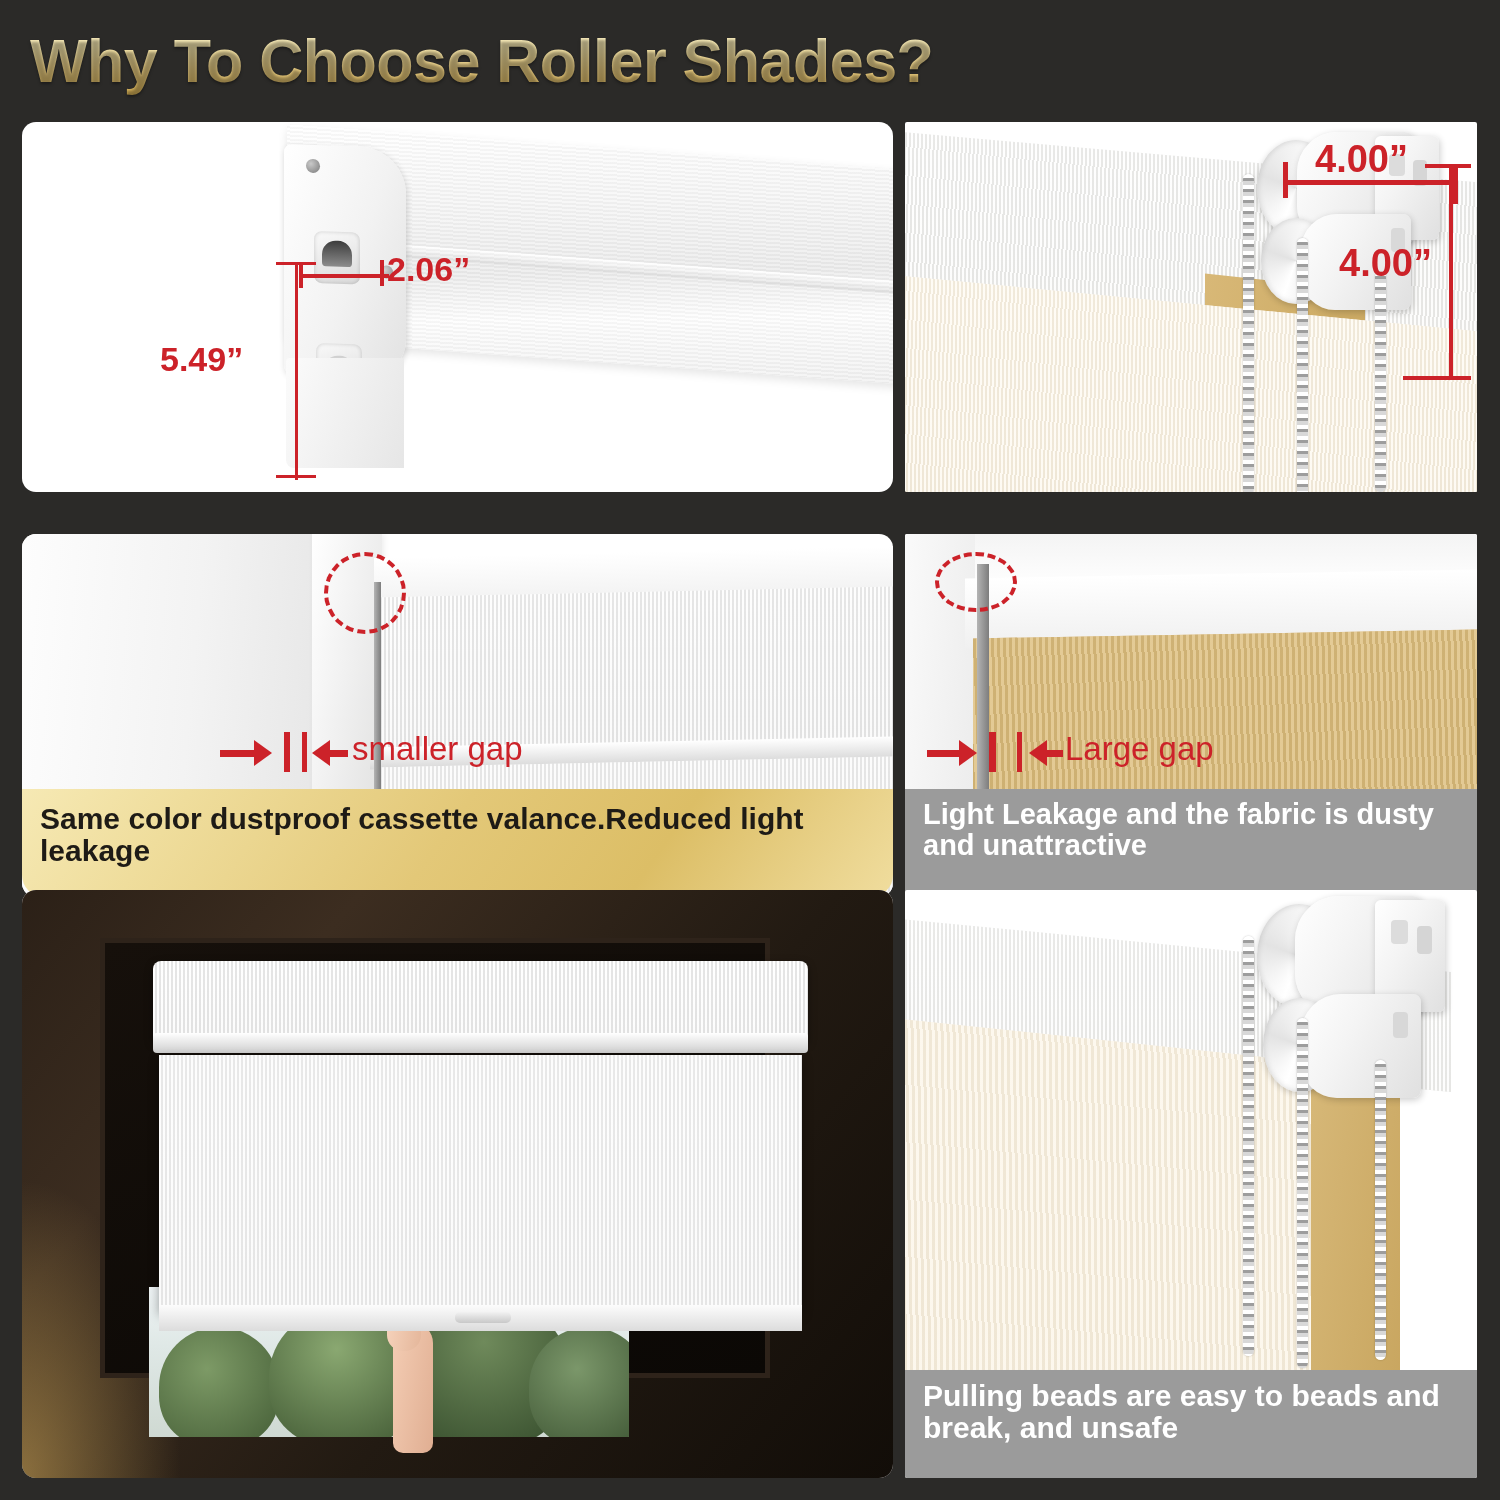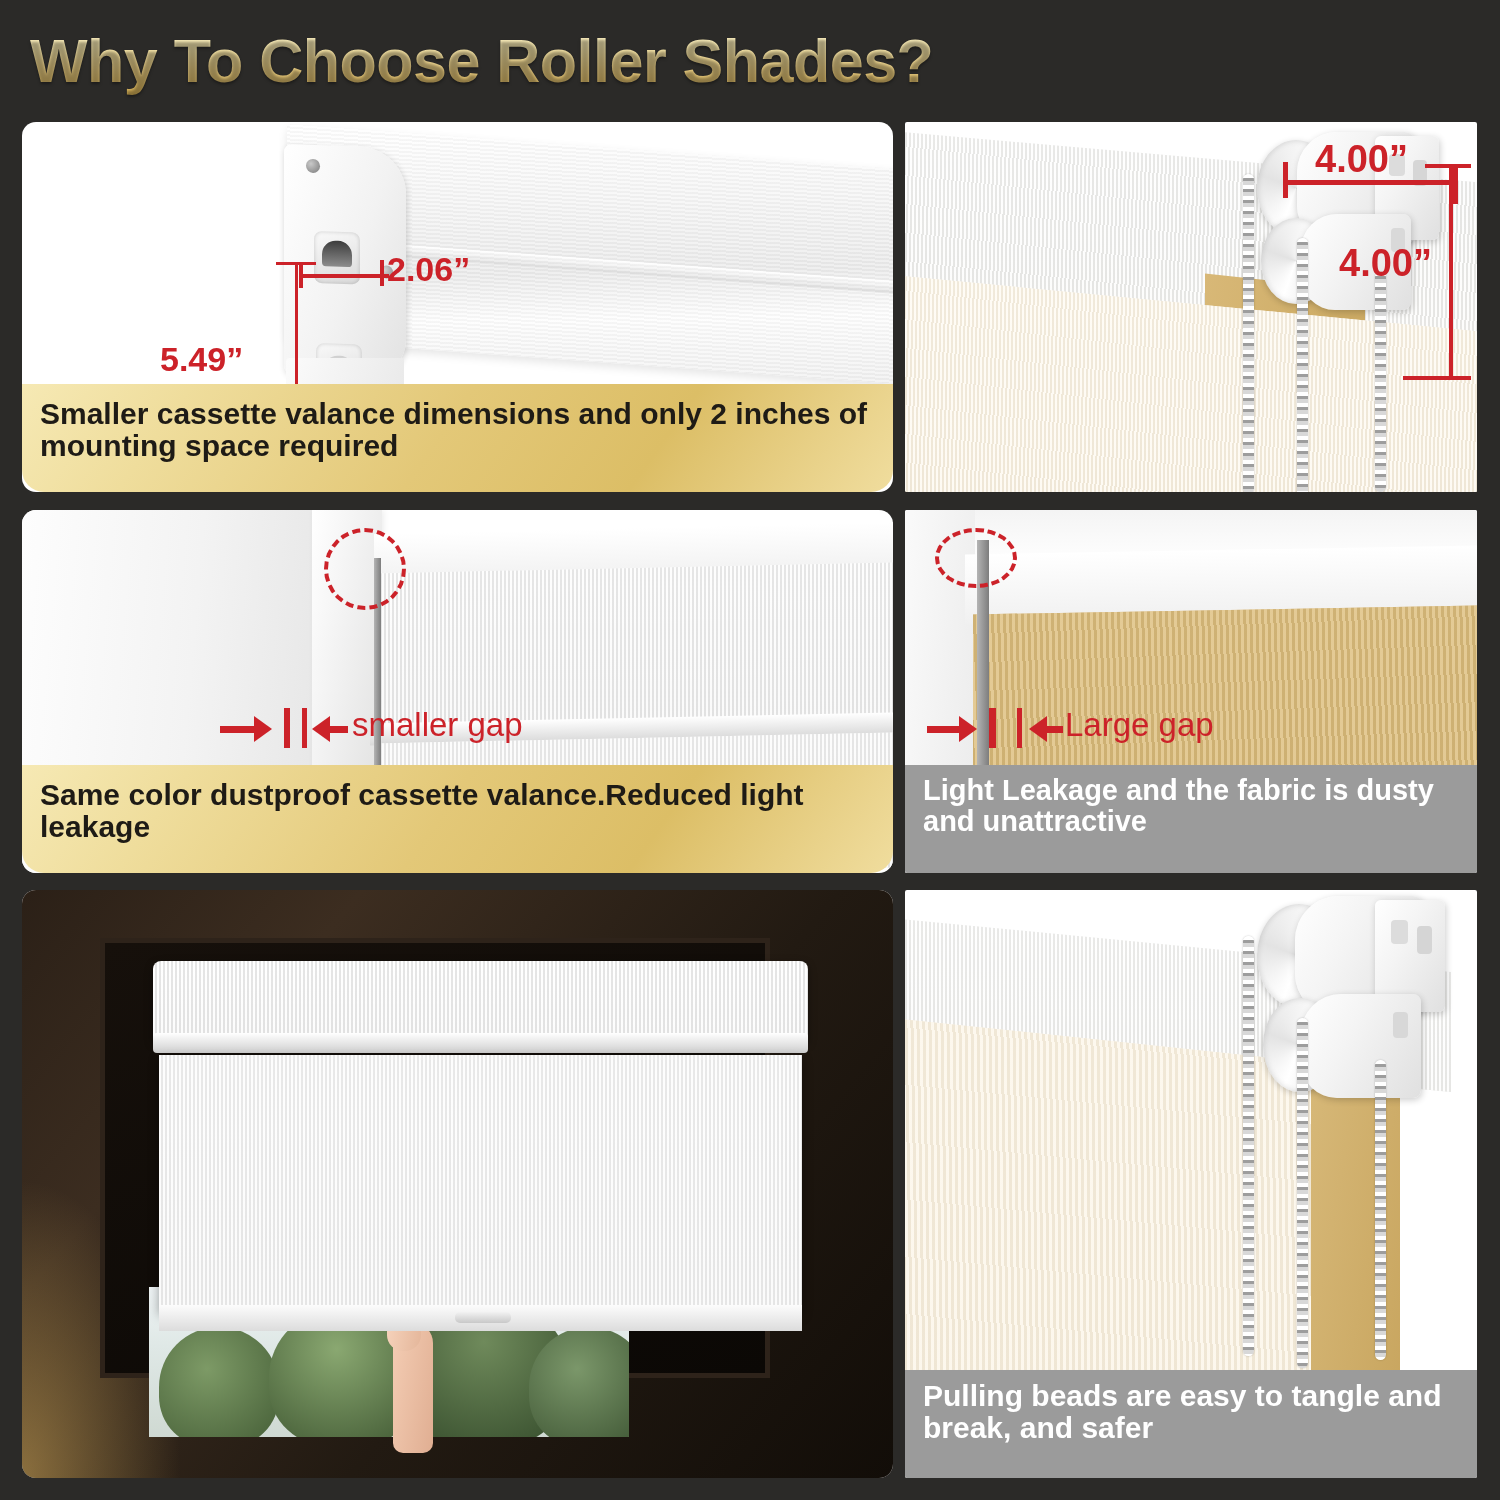--- a/index.html
+++ b/index.html
@@ -28,21 +28,21 @@
     -webkit-text-fill-color:transparent;
     text-shadow:0 2px 3px rgba(0,0,0,.35);
     white-space:nowrap;
   }
 
   
   .panel{ position:absolute; overflow:hidden; background:#fff; }
   .panel.left { left:22px;  width:871px; border-radius:14px; }
   .panel.right{ left:905px; width:572px; border-radius:2px; }
   .row1{ top:122px; height:370px; }
-  .row2{ top:510px; height:363px; }
+  .row2{ top:534px; height:363px; }
   .row3{ top:890px; height:588px; }
 
   .art{ position:absolute; inset:0;padding-left:33px; }
 
   
   .caption{
     position:absolute; left:0; right:0; bottom:0;
     padding:14px 18px 10px 18px;
     font-weight:bold; line-height:1.08;
   }
@@ -302,21 +302,20 @@
     <div class="dimline" style="left:277px; top:152px; width:90px; height:4px;"></div>
     <div class="dimline" style="left:277px; top:140px; width:4px; height:26px;"></div>
     <div class="dimline" style="left:358px; top:138px; width:4px; height:26px;"></div>
     <div class="dim" style="left:365px; top:128px; font-size:34px;">2.06”</div>
 
     <div class="dimline" style="left:273px; top:140px; width:3px; height:218px;"></div>
     <div class="dimline" style="left:254px; top:140px; width:40px; height:3px;"></div>
     <div class="dimline" style="left:254px; top:353px; width:40px; height:3px;"></div>
     <div class="dim" style="left:138px; top:218px; font-size:34px;">5.49”</div>
   </div>
-  <div class="caption gold">Smaller cassette valance dimensions and only 2 inches of mounting space required</div>
 </div>
 
 <div class="panel right row1">
   <div class="art">
     <div class="p2-fabric"></div>
     <div class="p2-tan"></div>
     <div class="p2-fabric2"></div>
 
     <div class="roller-end" style="left:352px; top:18px; width:78px; height:96px;"></div>
     <div class="bracket" style="left:392px; top:10px; width:118px; height:112px; border-radius:40px 10px 10px 38px;"></div>
@@ -422,14 +421,14 @@
     <div style="position:absolute;left:512px;top:36px;width:15px;height:28px;border-radius:4px;background:#d5d5d5;"></div>
 
     <div class="roller-end" style="left:358px; top:108px; width:74px; height:94px;"></div>
     <div class="bracket" style="left:396px; top:104px; width:120px; height:104px; border-radius:40px 8px 8px 36px;"></div>
     <div style="position:absolute;left:488px;top:122px;width:15px;height:26px;border-radius:4px;background:#d8d8d8;"></div>
 
     <div class="chain" style="left:338px; top:46px; height:420px;"></div>
     <div class="chain" style="left:392px; top:128px; height:350px;"></div>
     <div class="chain" style="left:470px; top:170px; height:300px;"></div>
   </div>
-  <div class="caption gray">Pulling beads are easy to tangle and break, and safer</div>
+  <div class="caption gray">Pulling beads are easy to beads and break, and unsafe</div>
 </div>
 
 </body></html>

